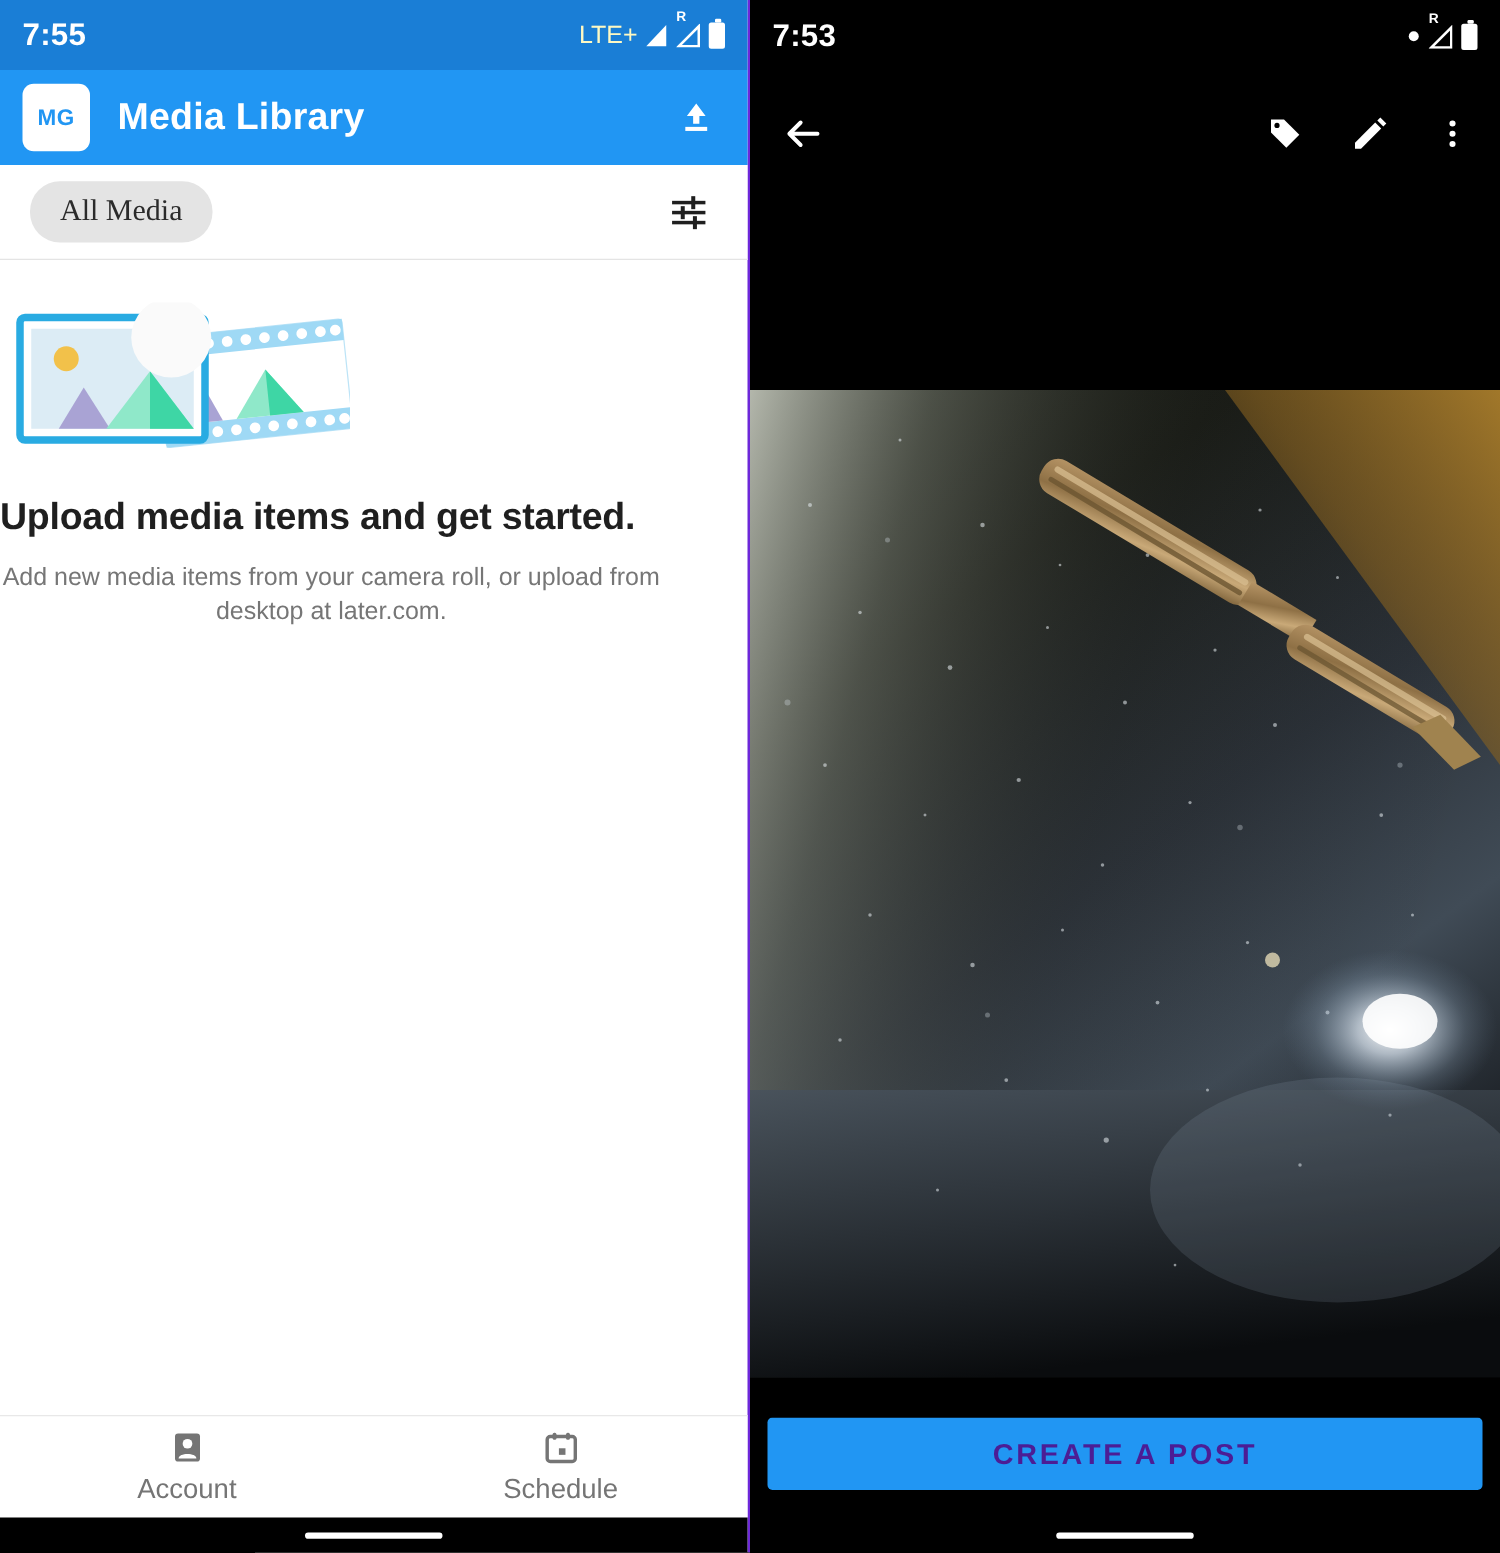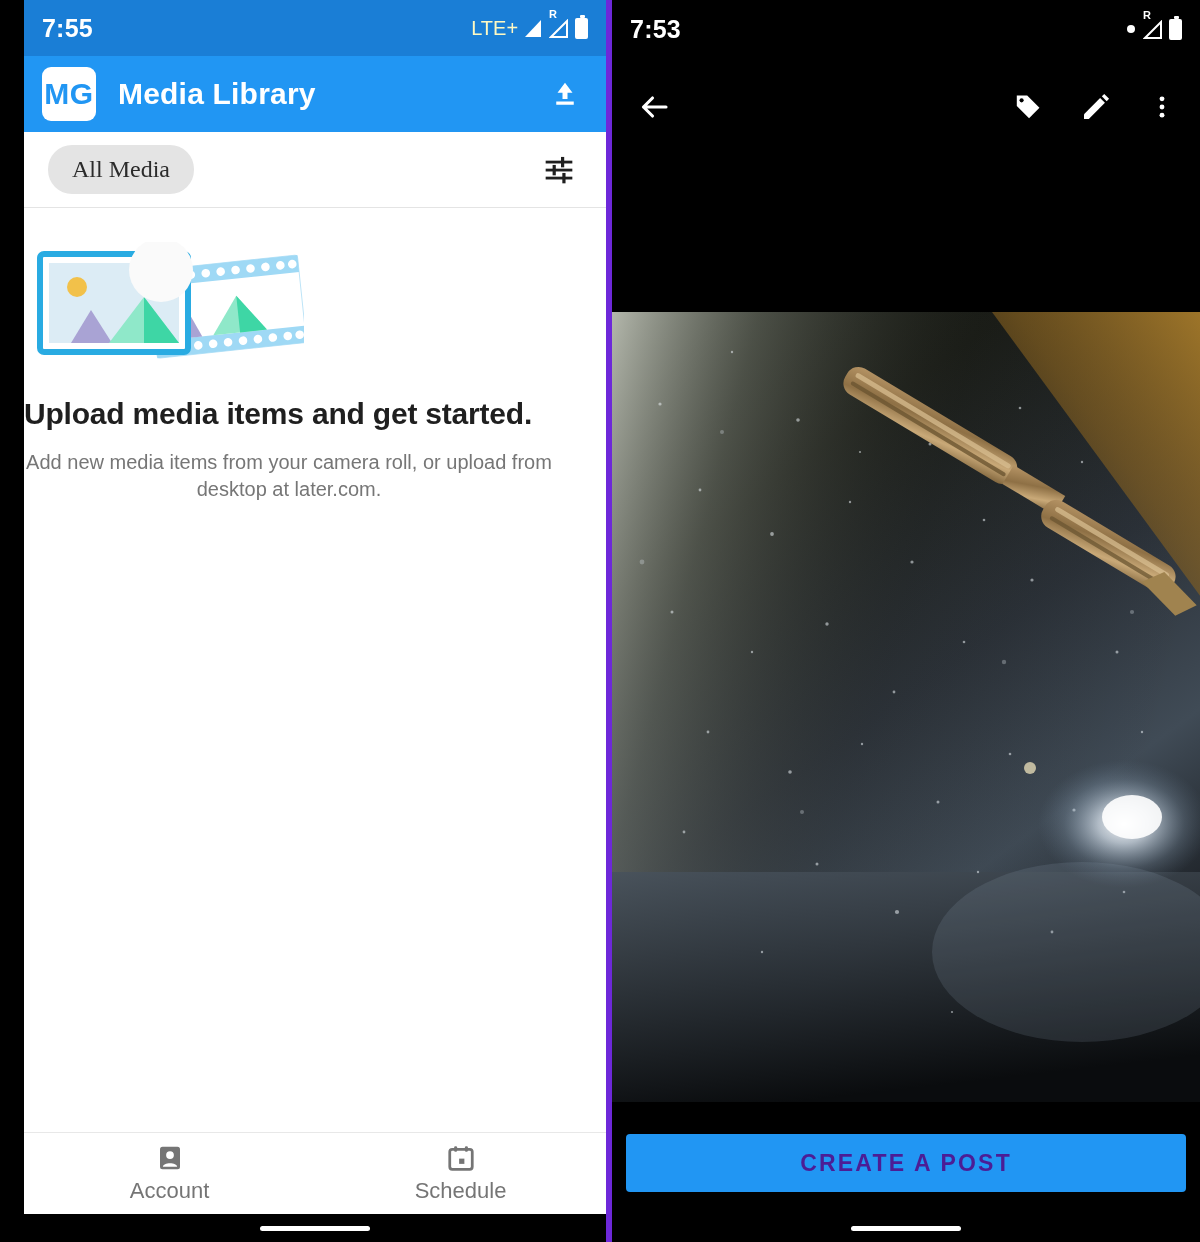--- a/index.html
+++ b/index.html
@@ -11,22 +11,21 @@
     overflow:hidden;
   }
   .screens { display:flex; width:1200px; height:1242px; }
 
   
   .phone-left {
     width:600px; height:1242px;
     background:#ffffff;
     position:relative;
     display:flex; flex-direction:column;
-    border-right:6px solid #6d28d9;
-    margin-left:24px;
+    border-right:2px solid #6d28d9;
   }
   .statusbar-left {
     height:56px; background:#1a7ed6;
     display:flex; align-items:center; justify-content:space-between;
     padding:0 18px;
     flex:none;
   }
   .sb-clock {
     color:#ffffff; font-size:25px; font-weight:bold;
     letter-spacing:0.2px;
@@ -54,21 +53,21 @@
   }
 
   
   .appbar {
     height:76px; background:#2196f3;
     display:flex; align-items:center; padding:0 18px;
     flex:none;
   }
   .avatar-mg {
     width:54px; height:54px; border-radius:9px; background:#ffffff;
-    color:#2196f3; font-size:30px; font-weight:bold;
+    color:#2196f3; font-size:18px; font-weight:bold;
     display:flex; align-items:center; justify-content:center;
     letter-spacing:0.5px; flex:none;
   }
   .appbar-title {
     color:#ffffff; font-size:30px; font-weight:bold;
     margin-left:22px; flex:1; letter-spacing:0.2px;
   }
   .upload-btn {
     width:46px; height:46px; display:flex; align-items:center; justify-content:center;
     cursor:pointer; flex:none;

